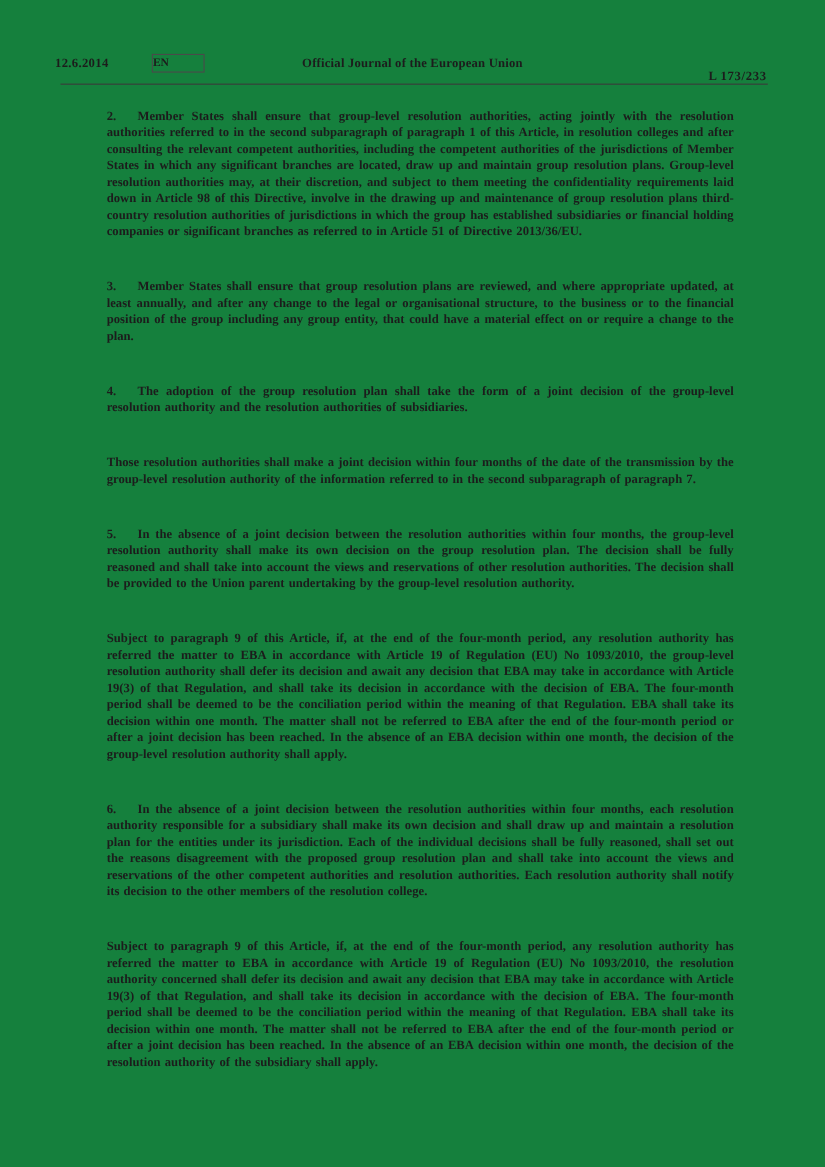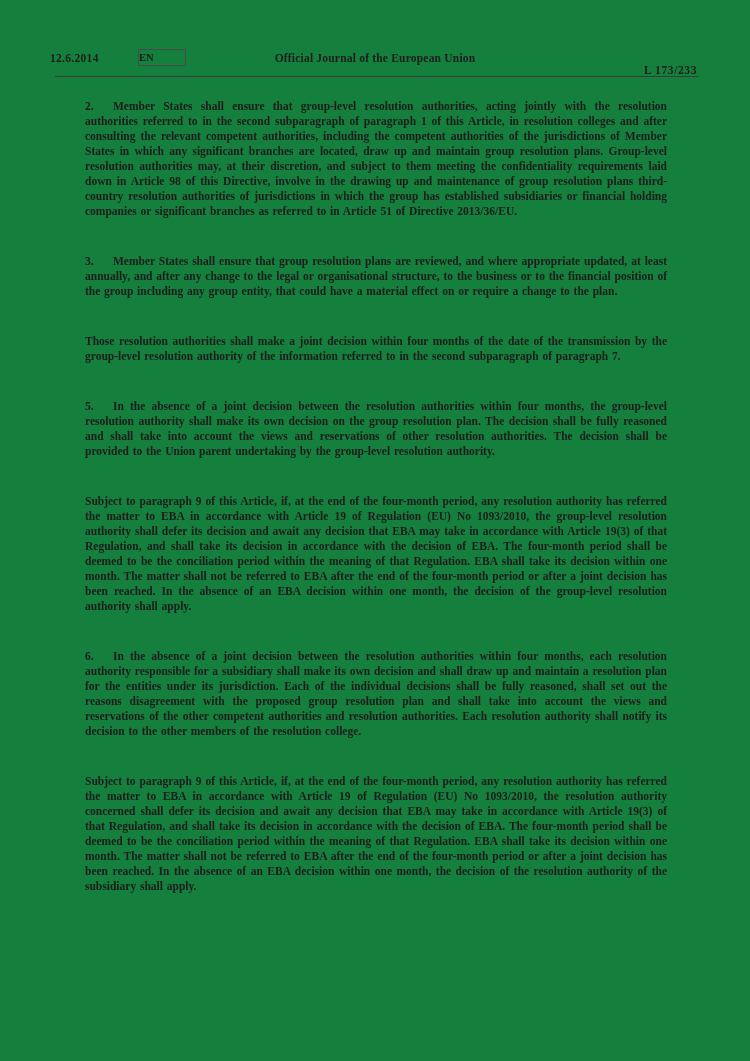--- a/index.html
+++ b/index.html
@@ -70,21 +70,21 @@
     height: 0;
   }
   
   .content {
     position: absolute;
     top: 99px;
     left: 85px;
     width: 582px;
   }
   .para {
-    margin: 0 0 35px 0;
+    margin: 0 0 35px 12px;
     font-size: 11.5px;
     line-height: 15px;
     text-align: justify;
     word-spacing: 0.08em;
   }
   .para:last-child { margin-bottom: 0; }
   .para .num {
     display: inline-block;
     width: 28px;
   }
@@ -101,20 +101,21 @@
     <span class="page-ref">L 173/233</span>
   </div>
   <div class="header-rule"></div>
 
   <div class="content">
 
     <p class="para"><span class="num">2.</span><span>Member States shall ensure that group-level resolution authorities, acting jointly with the resolution authorities referred to in the second subparagraph of paragraph 1 of this Article, in resolution colleges and after consulting the relevant competent authorities, including the competent authorities of the jurisdictions of Member States in which any significant branches are located, draw up and maintain group resolution plans. Group-level resolution authorities may, at their discretion, and subject to them meeting the confidentiality requirements laid down in Article 98 of this Directive, involve in the drawing up and maintenance of group resolution plans third-country resolution authorities of jurisdictions in which the group has established subsidiaries or financial holding companies or significant branches as referred to in Article 51 of Directive 2013/36/EU.</span></p>
 
     <p class="para"><span class="num">3.</span><span>Member States shall ensure that group resolution plans are reviewed, and where appropriate updated, at least annually, and after any change to the legal or organisational structure, to the business or to the financial position of the group including any group entity, that could have a material effect on or require a change to the plan.</span></p>
 
+    <p class="para"><span class="num">4.</span><span>The adoption of the group resolution plan shall take the form of a joint decision of the group-level resolution authority and the resolution authorities of subsidiaries.</span></p>
 
     <p class="para"><span>Those resolution authorities shall make a joint decision within four months of the date of the transmission by the group-level resolution authority of the information referred to in the second subparagraph of paragraph 7.</span></p>
 
 
     <p class="para"><span class="num">5.</span><span>In the absence of a joint decision between the resolution authorities within four months, the group-level resolution authority shall make its own decision on the group resolution plan. The decision shall be fully reasoned and shall take into account the views and reservations of other resolution authorities. The decision shall be provided to the Union parent undertaking by the group-level resolution authority.</span></p>
 
     <p class="para"><span>Subject to paragraph 9 of this Article, if, at the end of the four-month period, any resolution authority has referred the matter to EBA in accordance with Article 19 of Regulation (EU) No 1093/2010, the group-level resolution authority shall defer its decision and await any decision that EBA may take in accordance with Article 19(3) of that Regulation, and shall take its decision in accordance with the decision of EBA. The four-month period shall be deemed to be the conciliation period within the meaning of that Regulation. EBA shall take its decision within one month. The matter shall not be referred to EBA after the end of the four-month period or after a joint decision has been reached. In the absence of an EBA decision within one month, the decision of the group-level resolution authority shall apply.</span></p>
 
     <p class="para"><span class="num">6.</span><span>In the absence of a joint decision between the resolution authorities within four months, each resolution authority responsible for a subsidiary shall make its own decision and shall draw up and maintain a resolution plan for the entities under its jurisdiction. Each of the individual decisions shall be fully reasoned, shall set out the reasons disagreement with the proposed group resolution plan and shall take into account the views and reservations of the other competent authorities and resolution authorities. Each resolution authority shall notify its decision to the other members of the resolution college.</span></p>
 

